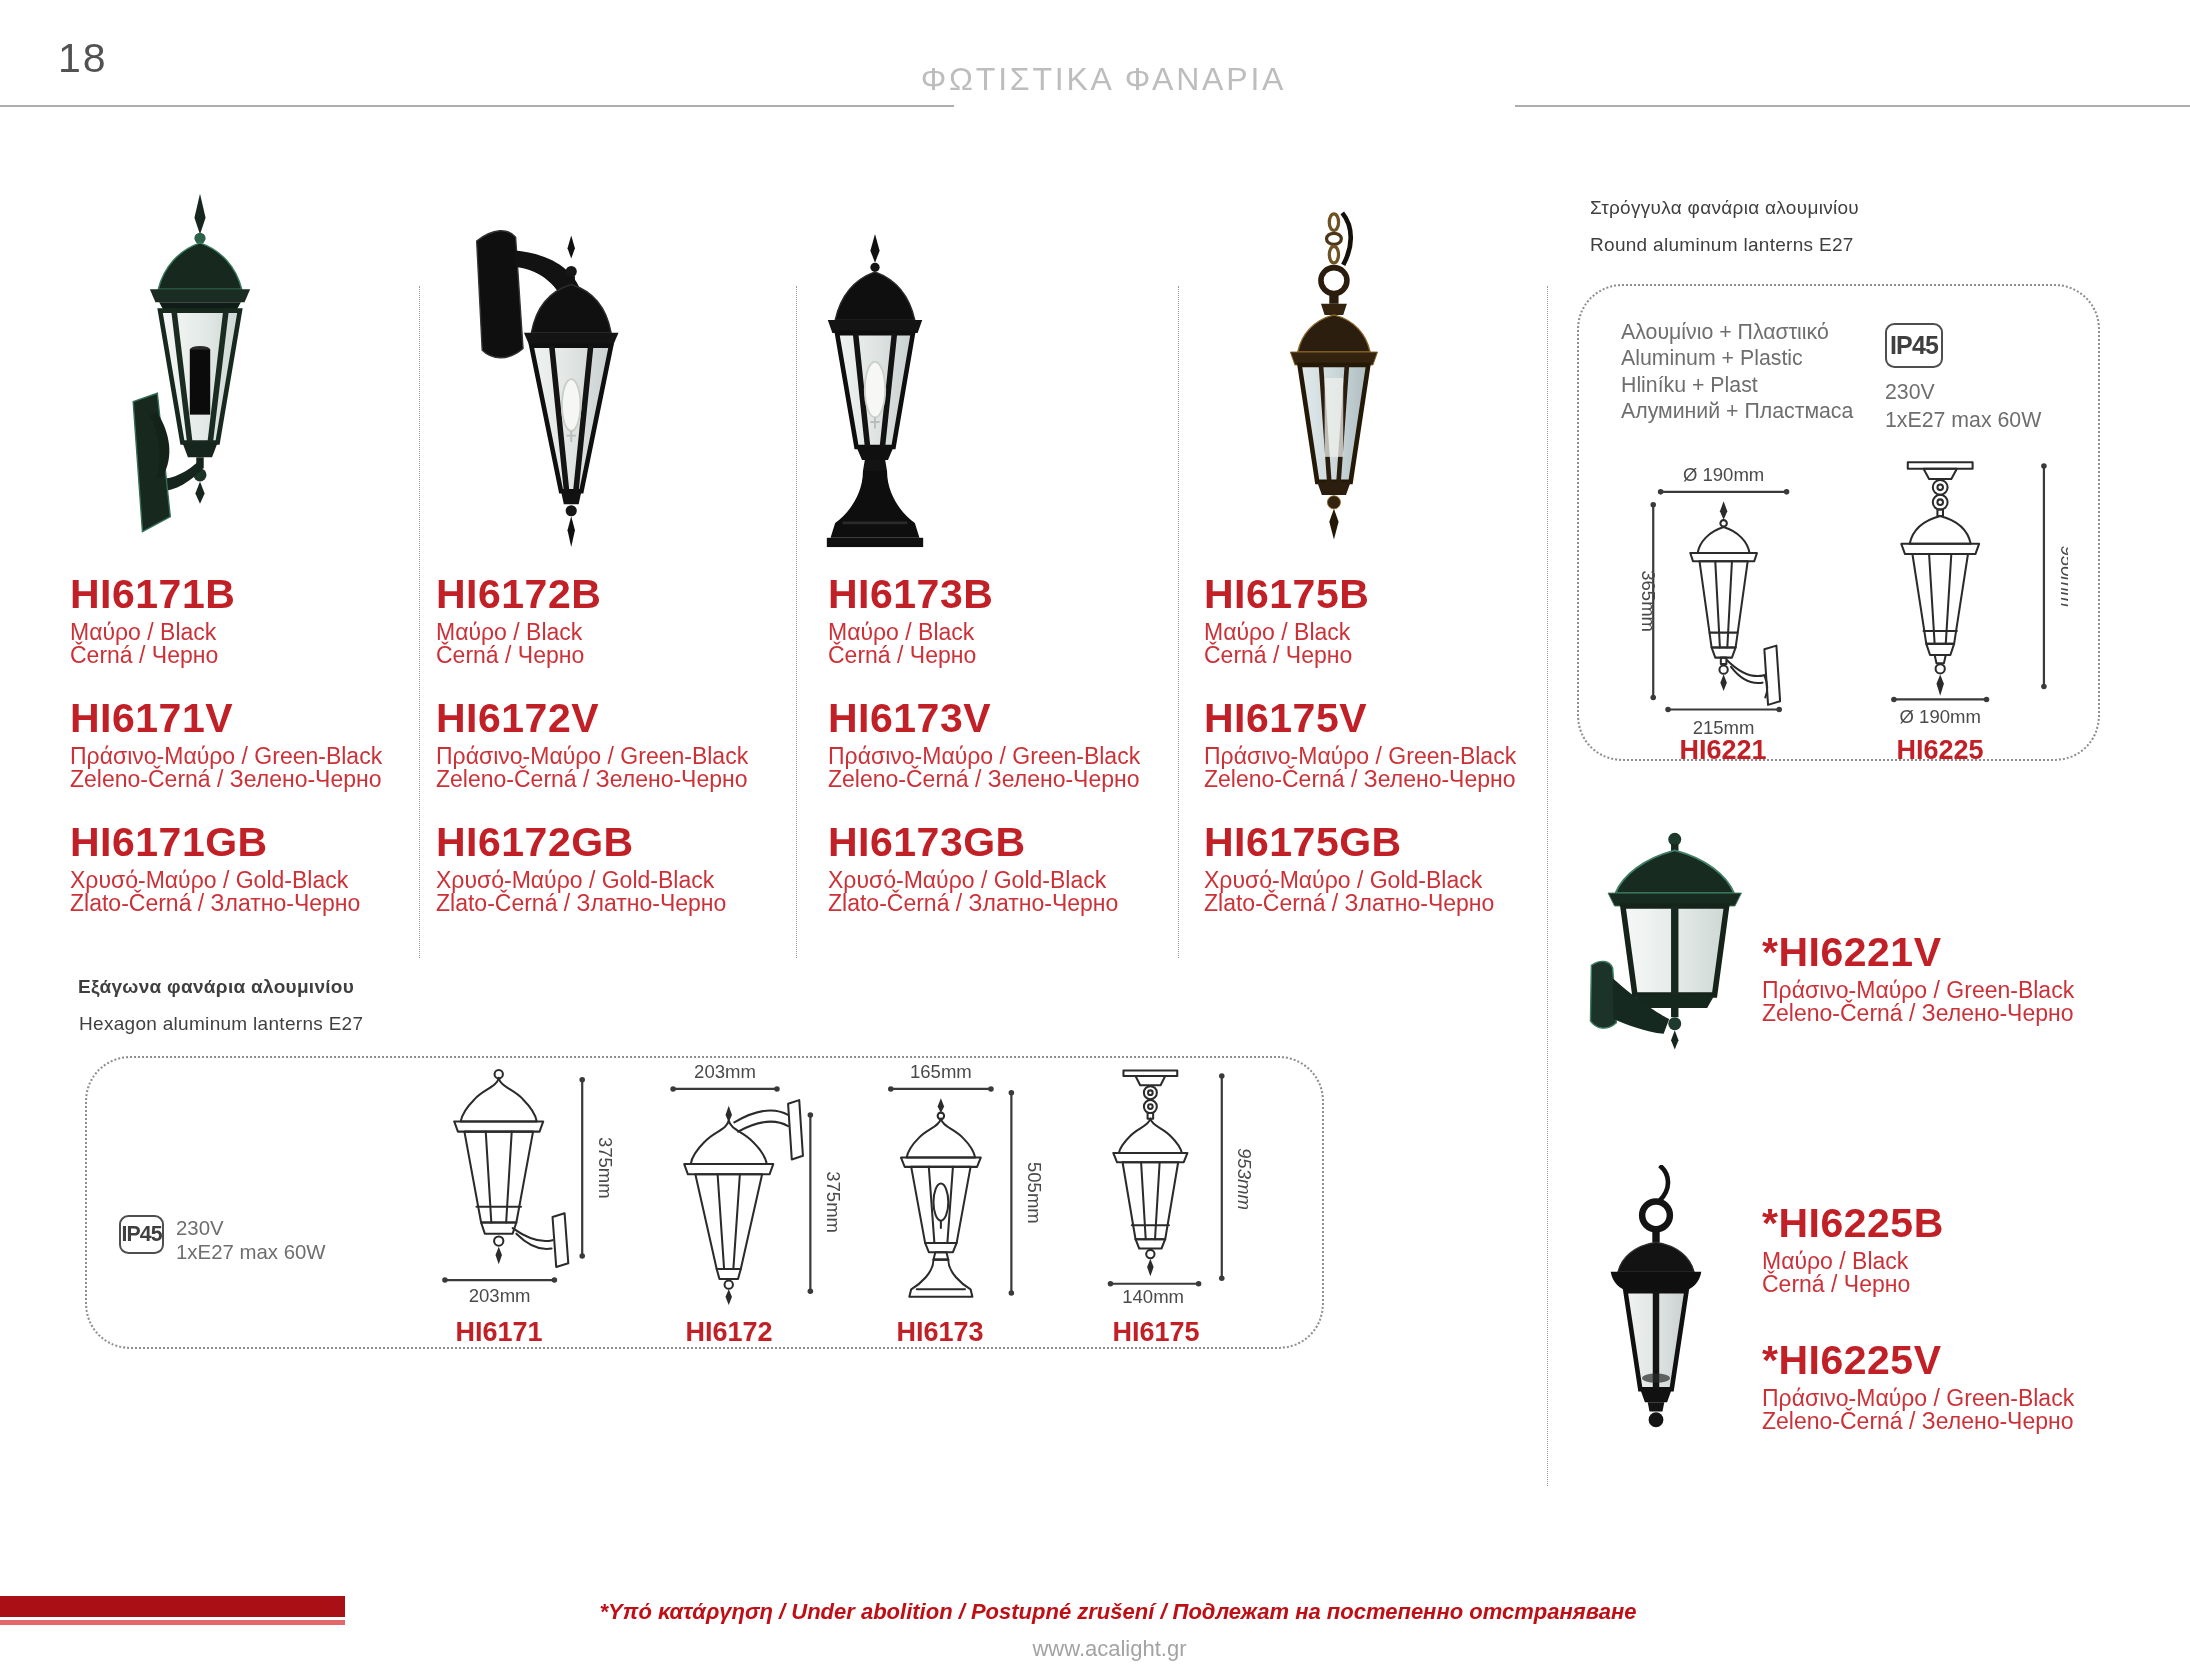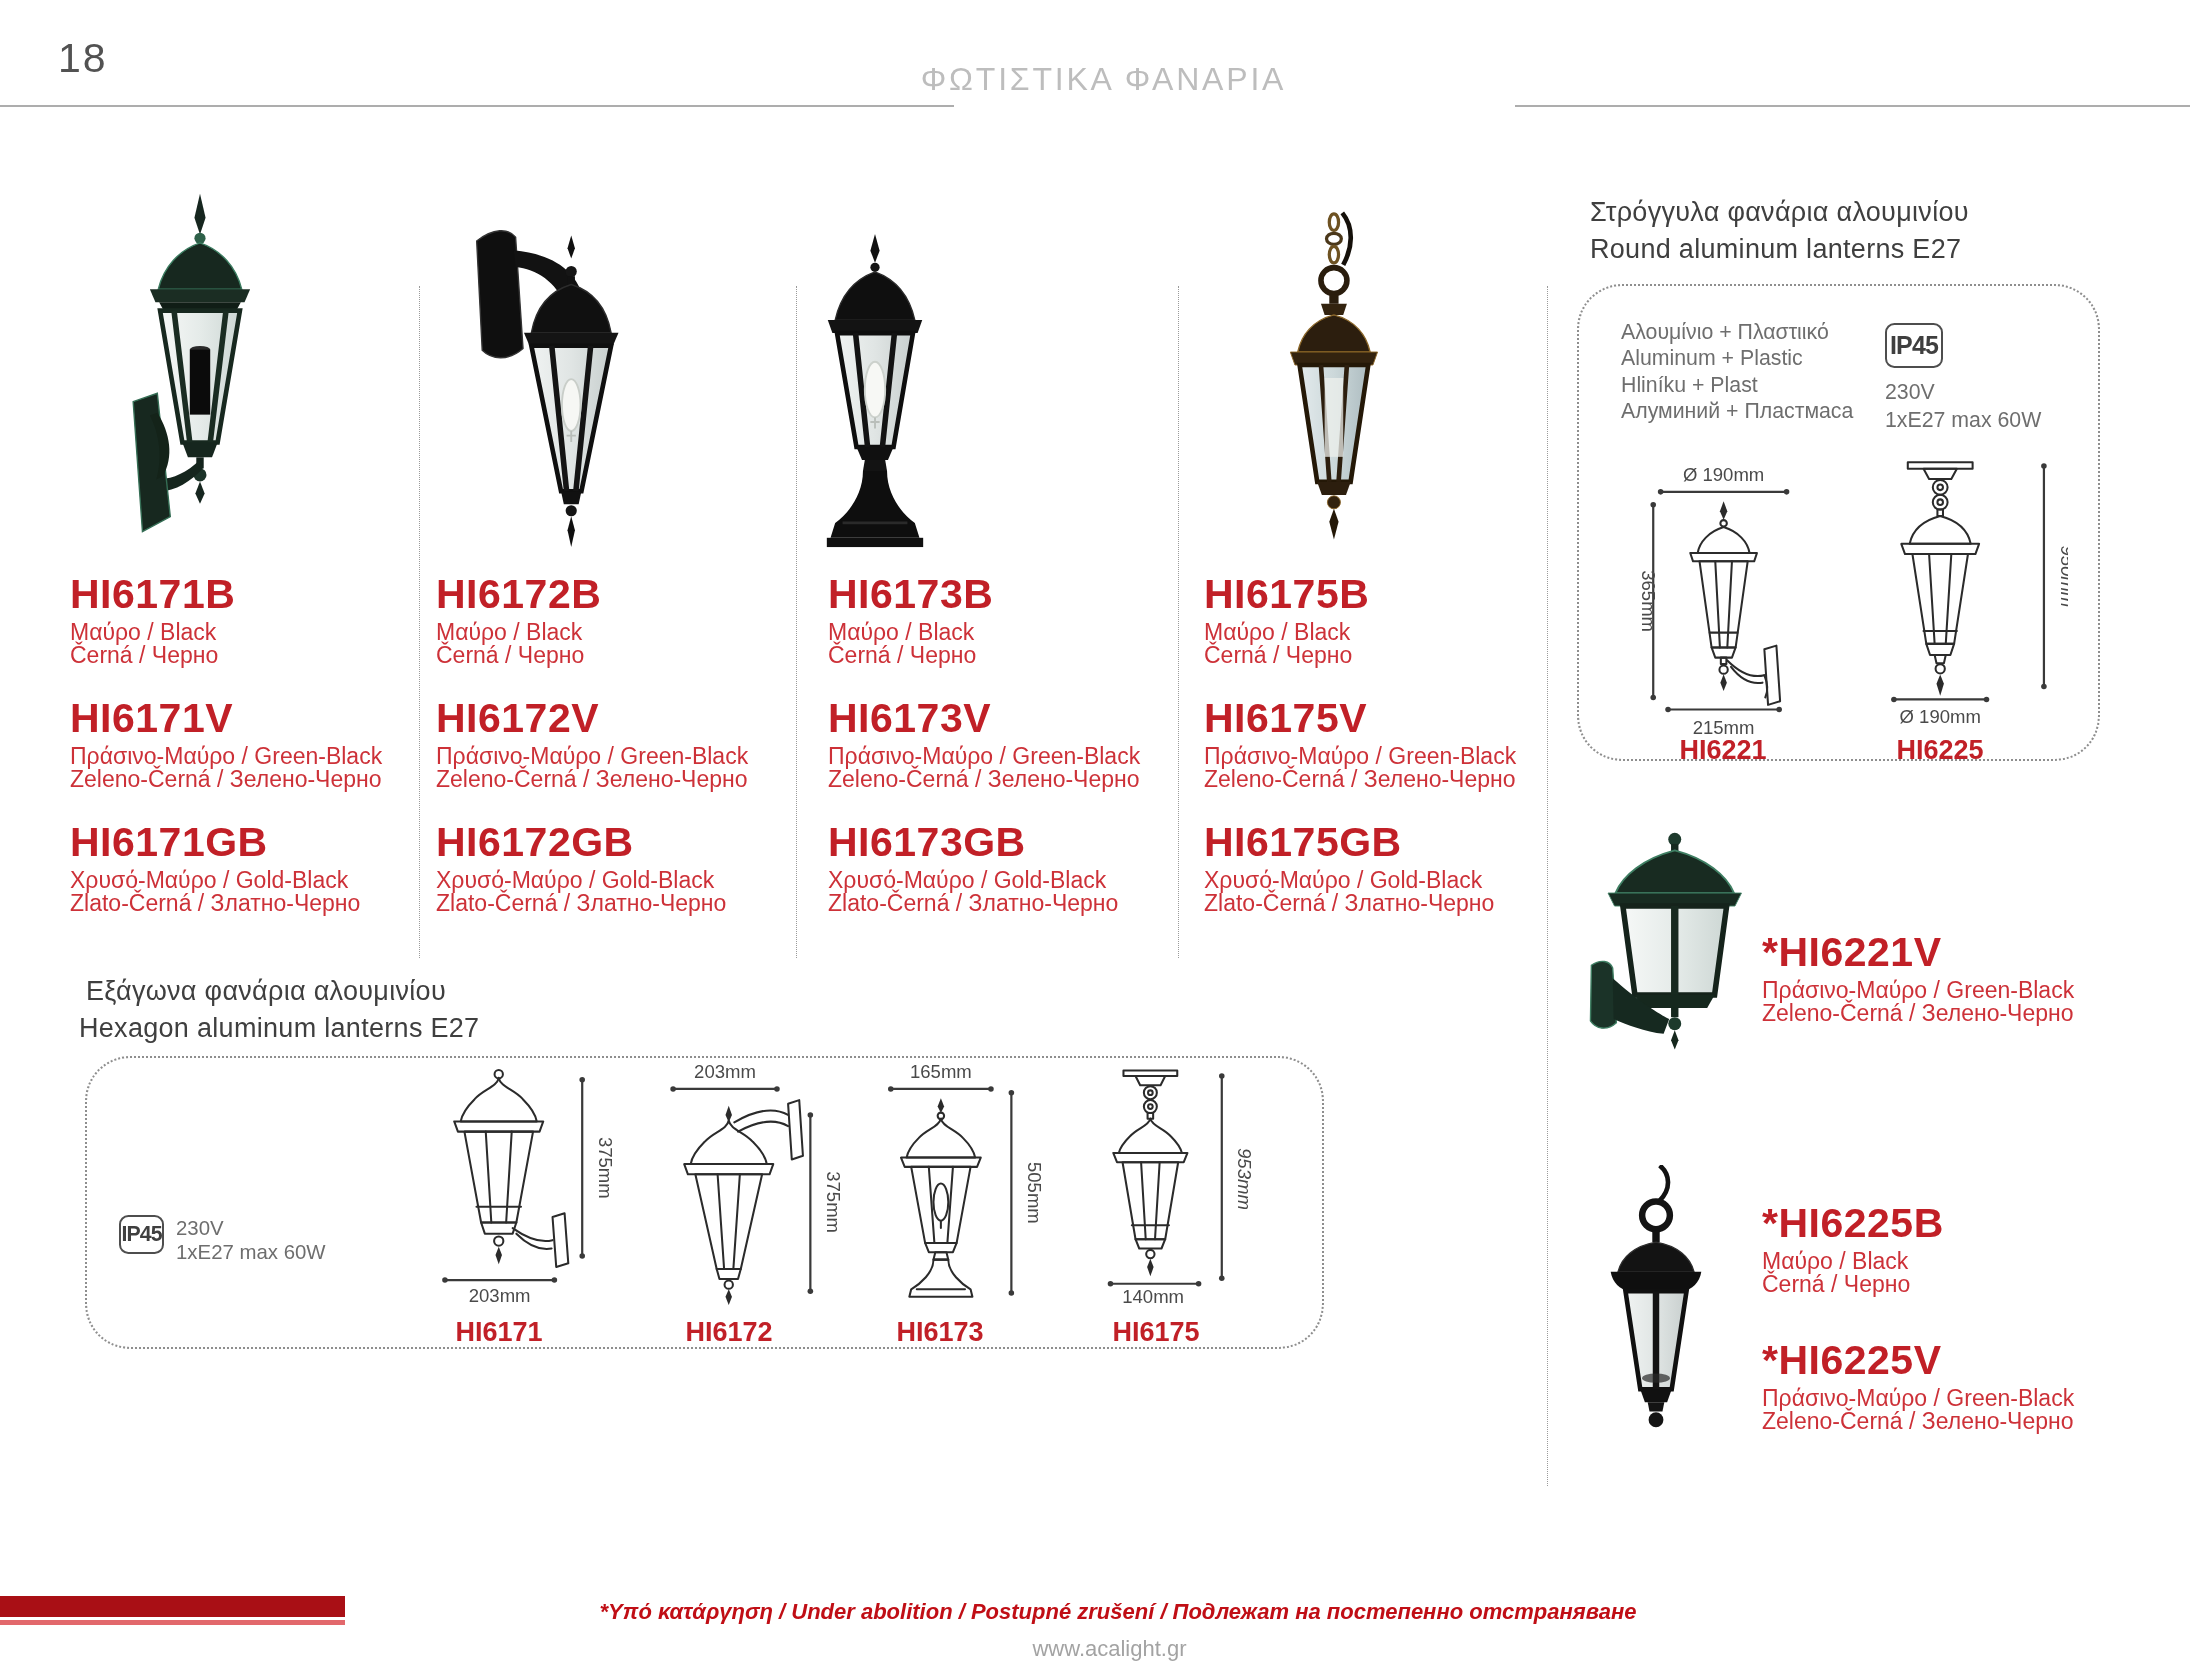--- a/index.html
+++ b/index.html
@@ -11,21 +11,21 @@
   *{margin:0;padding:0;box-sizing:border-box;}
   body{background:#fff;font-family:"Liberation Sans", sans-serif;}
   #canvas{position:relative;width:2191px;height:1680px;background:#ffffff;overflow:hidden;}
   .abs{position:absolute;}
   .rule{position:absolute;height:1.9px;background:#adadad;}
   .pagenum{font-size:41px;color:#525252;letter-spacing:1.9px;}
   .pgtitle{width:575px;text-align:center;font-size:32px;color:#bdbdbd;letter-spacing:2.8px;}
   .vdot{position:absolute;width:0;border-left:1.9px dotted #9a9a9a;}
   .pblock .code{font-size:41px;font-weight:700;color:var(--redc);line-height:39px;margin-bottom:7.4px;letter-spacing:0.5px;}
   .pblock .pline{font-size:23px;color:var(--redd);line-height:23px;white-space:nowrap;}
-  .heading{font-size:27px;color:var(--gray-head);letter-spacing:0.3px;white-space:nowrap;}
+  .heading{font-size:19px;color:var(--gray-head);letter-spacing:0.3px;white-space:nowrap;}
   .dotbox{position:absolute;border:2.3px dotted #8e8e8e;border-radius:45px;}
   .mat div{font-size:21.3px;color:var(--gray-mat);line-height:26.4px;white-space:nowrap;}
   .mat-sm div{font-size:20.4px;line-height:22px;}
   .spec{font-size:21.3px;color:var(--gray-mat);white-space:nowrap;}
   .badge{position:absolute;border:2.8px solid #4e4e4e;border-radius:9.3px;color:#3f3f3f;font-weight:700;
          display:flex;align-items:center;justify-content:center;letter-spacing:-0.9px;background:#fff;}
   .draw-code{position:absolute;width:148px;text-align:center;font-size:27px;font-weight:700;color:var(--redc);}
   
   .tech .s{stroke:#2b2b2b;stroke-width:2.2;fill:none;stroke-linejoin:round;stroke-linecap:round;}
   .tech .f{fill:#2b2b2b;stroke:none;}
@@ -320,21 +320,21 @@
     <div class="code">*HI6225B</div>
     <div class="pline">Μαύρο / Black</div>
     <div class="pline">Černá / Черно</div>
   </div>
   <div class="abs pblock" style="left:1762px;top:1341px;">
     <div class="code">*HI6225V</div>
     <div class="pline">Πράσινο-Μαύρο / Green-Black</div>
     <div class="pline">Zeleno-Černá / Зелено-Черно</div>
   </div>
 
-  <div class="abs heading" style="left:86px;top:976px;">Εξάγωνα φανάρια αλουμινίου</div>
+  <div class="abs heading" style="left:78px;top:976px;font-weight:bold;">Εξάγωνα φανάρια αλουμινίου</div>
   <div class="abs heading" style="left:79px;top:1013px;">Hexagon aluminum lanterns E27</div>
   <div class="dotbox" style="left:85px;top:1056px;width:1239px;height:293px;"></div>
 
   <div class="badge" style="left:119px;top:1215px;width:45px;height:39px;font-size:21.3px;">IP45</div>
   <div class="abs spec" style="left:176px;top:1217px;font-size:20.4px;">230V</div>
   <div class="abs spec" style="left:176px;top:1241px;font-size:20.4px;">1xE27 max 60W</div>
 
   <svg class="abs tech" style="left:417px;top:1063px;width:195px;height:243px;" viewBox="0 0 210 262">
     <circle cx="88" cy="12" r="4.5" class="s"></circle>
     <path d="M88,16 C86,26 72,28 62,39 C52,49 48,57 47,63 L129,63 C128,57 124,49 114,39 C104,28 90,26 88,16 Z" class="s"></path>

